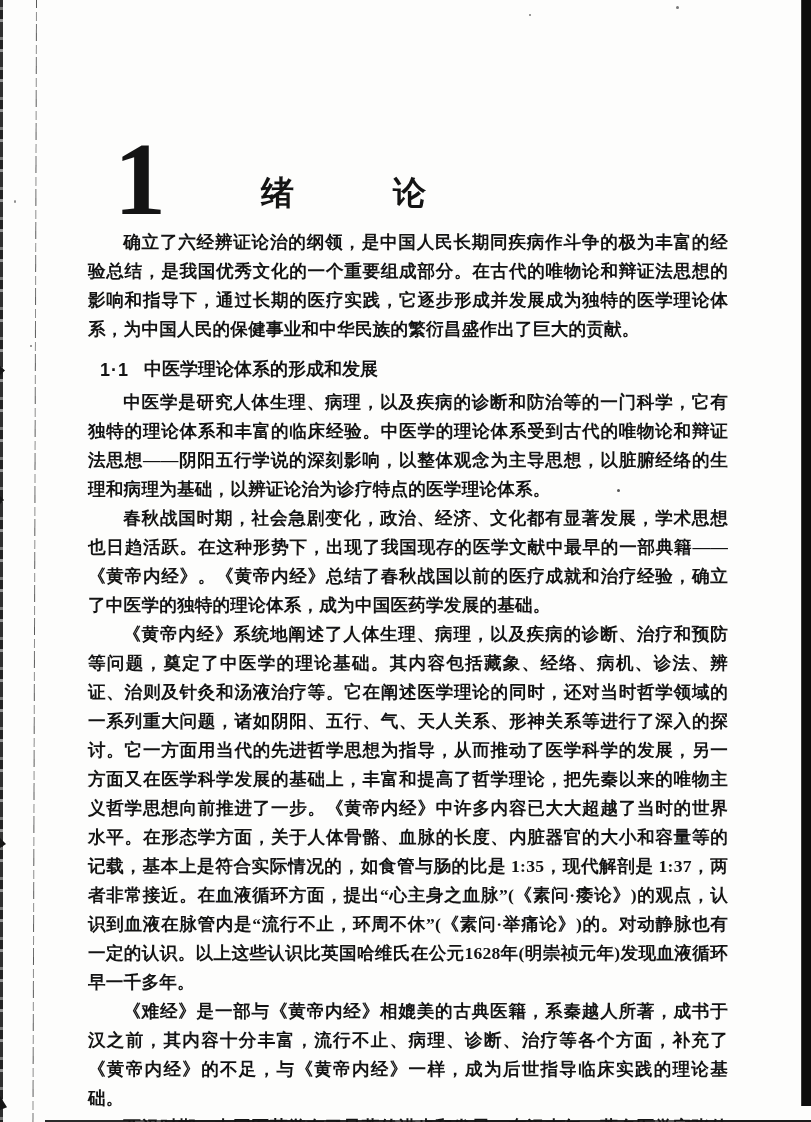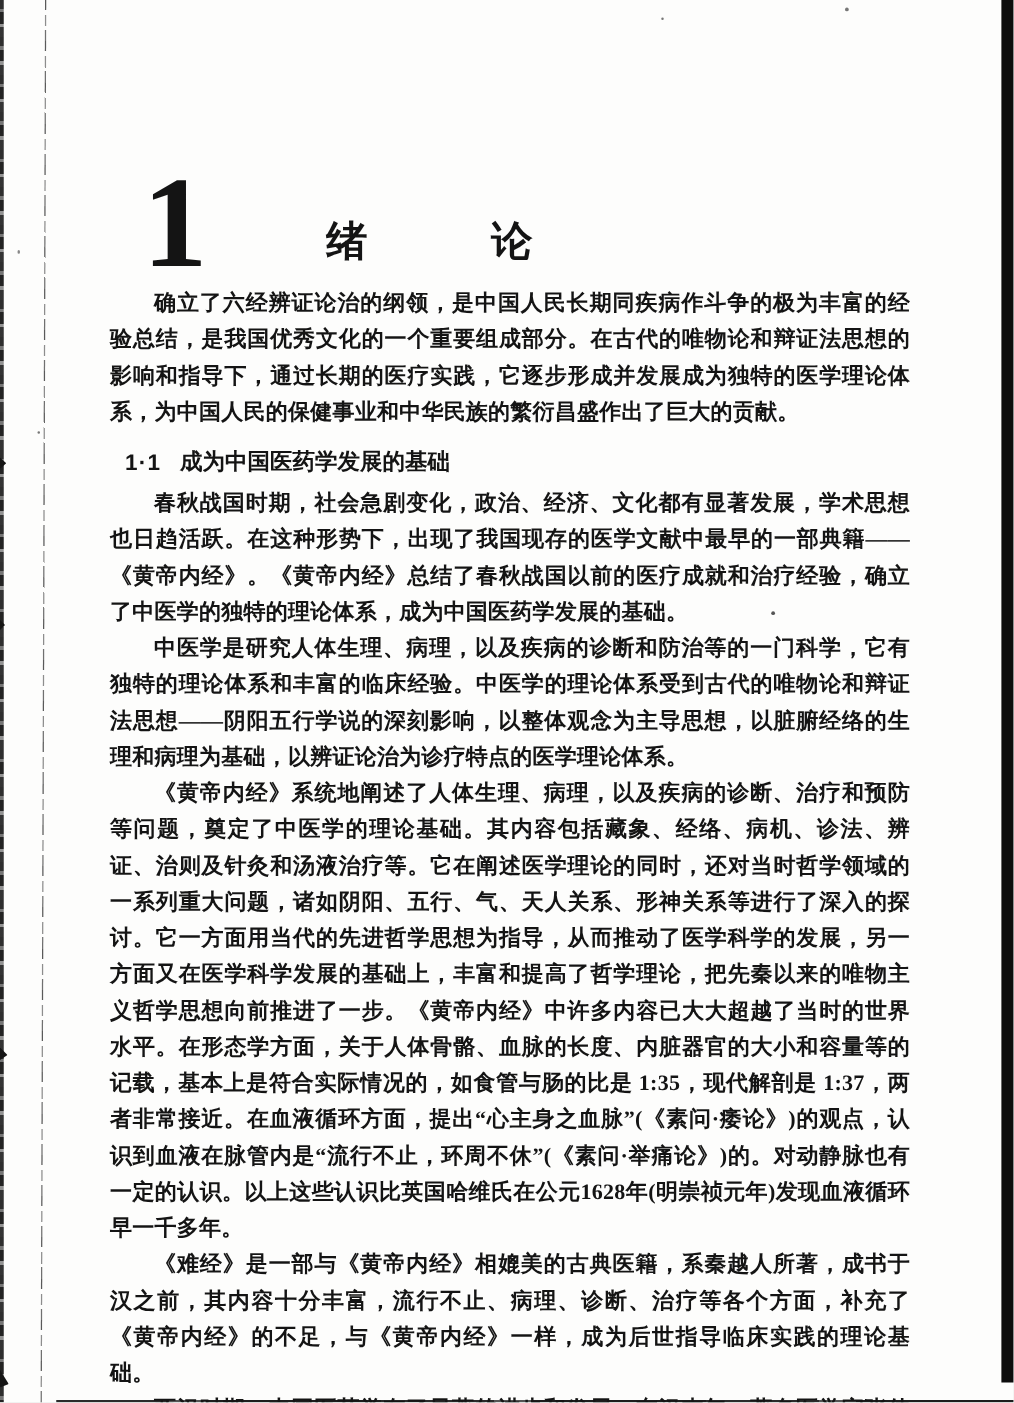--- a/index.html
+++ b/index.html
@@ -100,23 +100,23 @@
 
     <div class="chapter-head">
       <span class="chapter-num">1</span>
       <span class="chapter-title">绪　　　论</span>
     </div>
 
     <p class="para">确立了六经辨证论治的纲领，是中国人民长期同疾病作斗争的极为丰富的经验总结，是我国优秀文化的一个重要组成部分。在古代的唯物论和辩证法思想的影响和指导下，通过长期的医疗实践，它逐步形成并发展成为独特的医学理论体系，为中国人民的保健事业和中华民族的繁衍昌盛作出了巨大的贡献。</p>
 
     <div class="section-heading">
       <span class="section-num">1·1</span>
-      <span>成为中国医药学发展的基础</span>
+      <span>中医学理论体系的形成和发展</span>
     </div>
 
+    <p class="para">中医学是研究人体生理、病理，以及疾病的诊断和防治等的一门科学，它有独特的理论体系和丰富的临床经验。中医学的理论体系受到古代的唯物论和辩证法思想——阴阳五行学说的深刻影响，以整体观念为主导思想，以脏腑经络的生理和病理为基础，以辨证论治为诊疗特点的医学理论体系。</p>
     <p class="para">春秋战国时期，社会急剧变化，政治、经济、文化都有显著发展，学术思想也日趋活跃。在这种形势下，出现了我国现存的医学文献中最早的一部典籍——《黄帝内经》。《黄帝内经》总结了春秋战国以前的医疗成就和治疗经验，确立了中医学的独特的理论体系，成为中国医药学发展的基础。</p>
-    <p class="para">中医学是研究人体生理、病理，以及疾病的诊断和防治等的一门科学，它有独特的理论体系和丰富的临床经验。中医学的理论体系受到古代的唯物论和辩证法思想——阴阳五行学说的深刻影响，以整体观念为主导思想，以脏腑经络的生理和病理为基础，以辨证论治为诊疗特点的医学理论体系。</p>
     <p class="para">《黄帝内经》系统地阐述了人体生理、病理，以及疾病的诊断、治疗和预防等问题，奠定了中医学的理论基础。其内容包括藏象、经络、病机、诊法、辨证、治则及针灸和汤液治疗等。它在阐述医学理论的同时，还对当时哲学领域的一系列重大问题，诸如阴阳、五行、气、天人关系、形神关系等进行了深入的探讨。它一方面用当代的先进哲学思想为指导，从而推动了医学科学的发展，另一方面又在医学科学发展的基础上，丰富和提高了哲学理论，把先秦以来的唯物主义哲学思想向前推进了一步。《黄帝内经》中许多内容已大大超越了当时的世界水平。在形态学方面，关于人体骨骼、血脉的长度、内脏器官的大小和容量等的记载，基本上是符合实际情况的，如食管与肠的比是 1:35，现代解剖是 1:37，两者非常接近。在血液循环方面，提出“心主身之血脉”(《素问·痿论》)的观点，认识到血液在脉管内是“流行不止，环周不休”(《素问·举痛论》)的。对动静脉也有一定的认识。以上这些认识比英国哈维氏在公元1628年(明崇祯元年)发现血液循环早一千多年。</p>
     <p class="para">《难经》是一部与《黄帝内经》相媲美的古典医籍，系秦越人所著，成书于汉之前，其内容十分丰富，流行不止、病理、诊断、治疗等各个方面，补充了《黄帝内经》的不足，与《黄帝内经》一样，成为后世指导临床实践的理论基础。</p>
     <p class="para">两汉时期，中国医药学有了显著的进步和发展，东汉末年，著名医学家张仲景(公元150～219年)在《内经》、《难经》等理论基础上，进一步总结了前人的医学成就，结合自己的临床经验，写成了《伤寒杂病论》，即后世的《伤寒论》和《金匮要略》。《伤寒论》是中医学中成功地运用辨证论治的第一部专书，为辨证论治奠定了基础。《伤寒论》在《素问·热论》的基础上，确立了六经辨证论治的纲领，提出了六经(太阳、阳明、少阳、太阴、少阴、厥阴)的形证和分经辨证治疗的原则。</p>
 
   </div>
 </div>
 
 </body></html>

